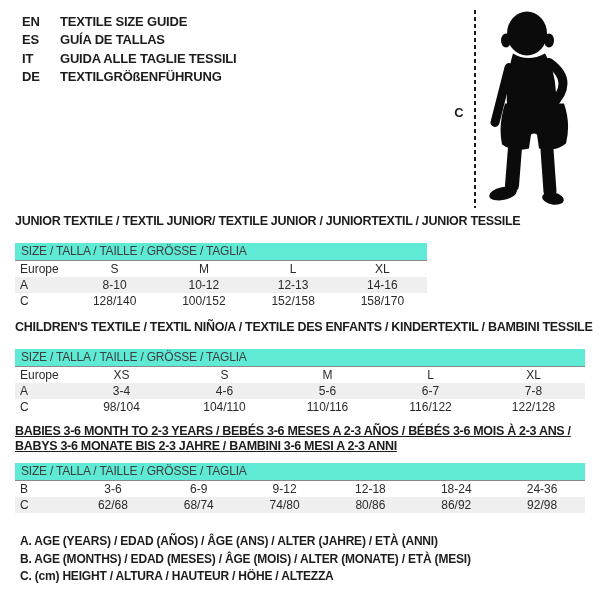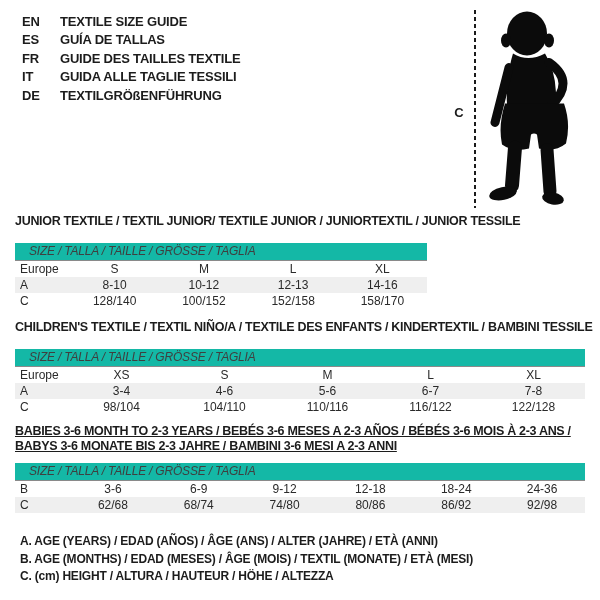--- a/index.html
+++ b/index.html
@@ -26,22 +26,22 @@
   }
   #baby-svg { position:absolute; left:487px; top:5px; }
 
   
   .size-table { position:absolute; left:15px; }
   .tbl-title { font-size:12.5px; font-weight:bold; letter-spacing:-0.3px; line-height:15px; white-space:nowrap; }
   .t1 .tbl-title { margin-bottom:14px; }
   .t2 .tbl-title-wrap { margin-bottom:14px; }
   .t3 .tbl-title-wrap { margin-bottom:9px;text-decoration:underline; }
   .size-bar {
-    height:18px; line-height:17px; background:#14b8a6; color:#3f3f3f;
-    font-size:12px; padding-left:14px; border-bottom:1px solid #8a8a8a; letter-spacing:-0.2px;font-style:italic;
+    height:18px; line-height:17px; background:#5eead4; color:#3f3f3f;
+    font-size:12px; padding-left:6px; border-bottom:1px solid #8a8a8a; letter-spacing:-0.2px;
   }
   .grid-row { display:grid; height:16px; line-height:16px; font-size:12px; color:#2a2a2a; }
   .grid-row.shaded { background:#efefef; }
   .t1 .grid-row { grid-template-columns:55px repeat(4, 1fr); }
   .t2 .grid-row { grid-template-columns:55px repeat(5, 1fr); }
   .t3 .grid-row { grid-template-columns:55px repeat(6, 1fr); }
   .row-label { padding-left:5px; text-align:left; }
   .cell { text-align:center; }
   #table-junior   { top:214px; width:412px; }
   #table-children { top:320px; width:570px; }
@@ -57,24 +57,20 @@
 <div id="canvas">
 
   <div id="lang-block">
     <div class="lang-row">
       <span class="lang-code">EN</span>
       <span class="lang-title">TEXTILE SIZE GUIDE</span>
     </div>
     <div class="lang-row">
       <span class="lang-code">ES</span>
       <span class="lang-title">GUÍA DE TALLAS</span>
-    </div>
-    <div class="lang-row">
-      <span class="lang-code">FR</span>
-      <span class="lang-title">GUIDE DES TAILLES TEXTILE</span>
     </div>
     <div class="lang-row">
       <span class="lang-code">IT</span>
       <span class="lang-title">GUIDA ALLE TAGLIE TESSILI</span>
     </div>
     <div class="lang-row">
       <span class="lang-code">DE</span>
       <span class="lang-title">TEXTILGRÖßENFÜHRUNG</span>
     </div>
   </div>
@@ -173,17 +169,17 @@
       <span class="cell">68/74</span>
       <span class="cell">74/80</span>
       <span class="cell">80/86</span>
       <span class="cell">86/92</span>
       <span class="cell">92/98</span>
     </div>
   </div>
 
   <div id="footnotes">
     <div class="footnote">A. AGE (YEARS) / EDAD (AÑOS) / ÂGE (ANS) / ALTER (JAHRE) / ETÀ (ANNI)</div>
-    <div class="footnote">B. AGE (MONTHS) / EDAD (MESES) / ÂGE (MOIS) / TEXTIL (MONATE) / ETÀ (MESI)</div>
+    <div class="footnote">B. AGE (MONTHS) / EDAD (MESES) / ÂGE (MOIS) / ALTER (MONATE) / ETÀ (MESI)</div>
     <div class="footnote">C. (cm) HEIGHT / ALTURA / HAUTEUR / HÖHE / ALTEZZA</div>
   </div>
 
 </div>
 
 </body></html>

